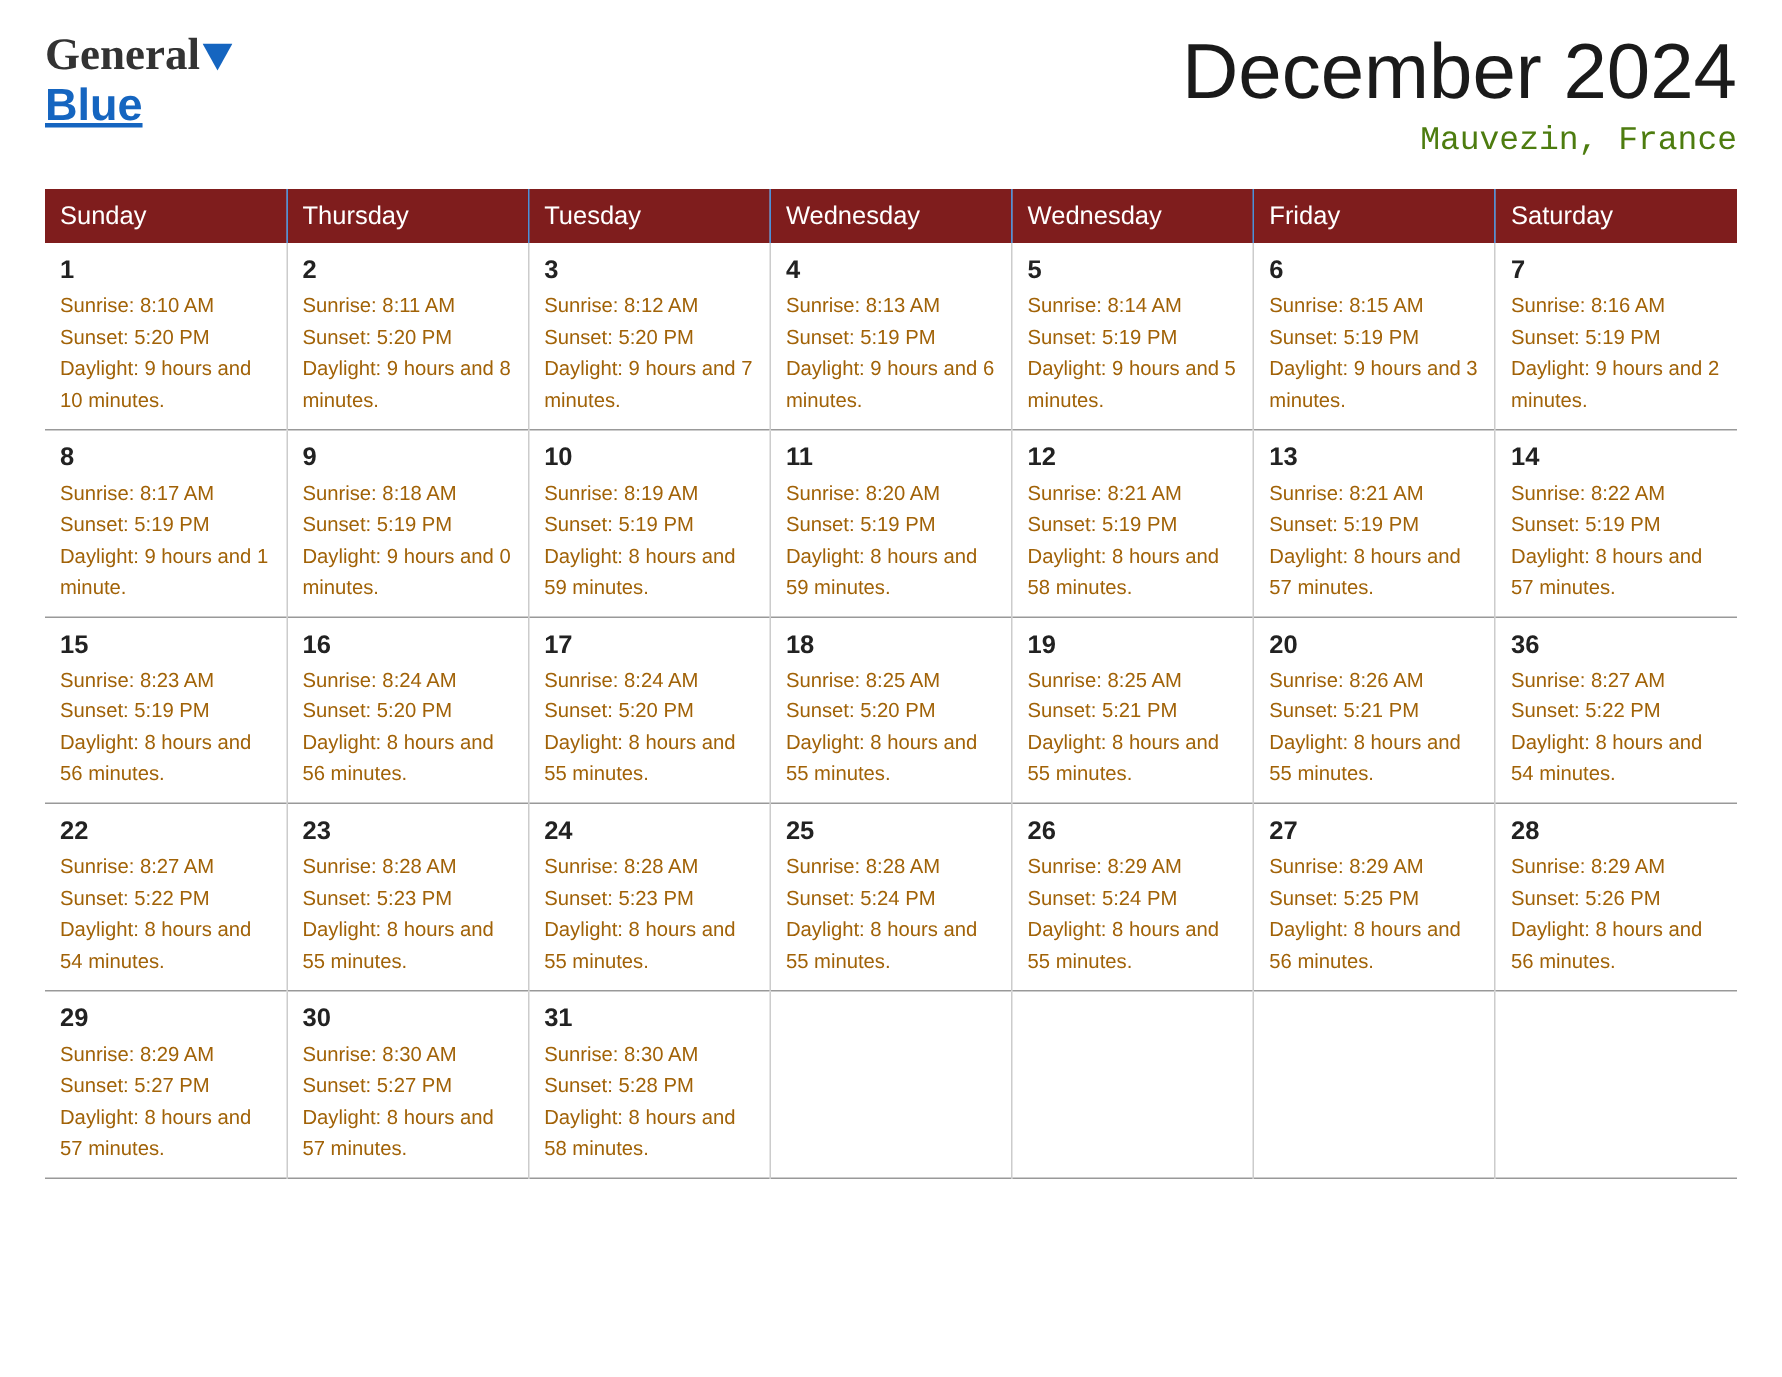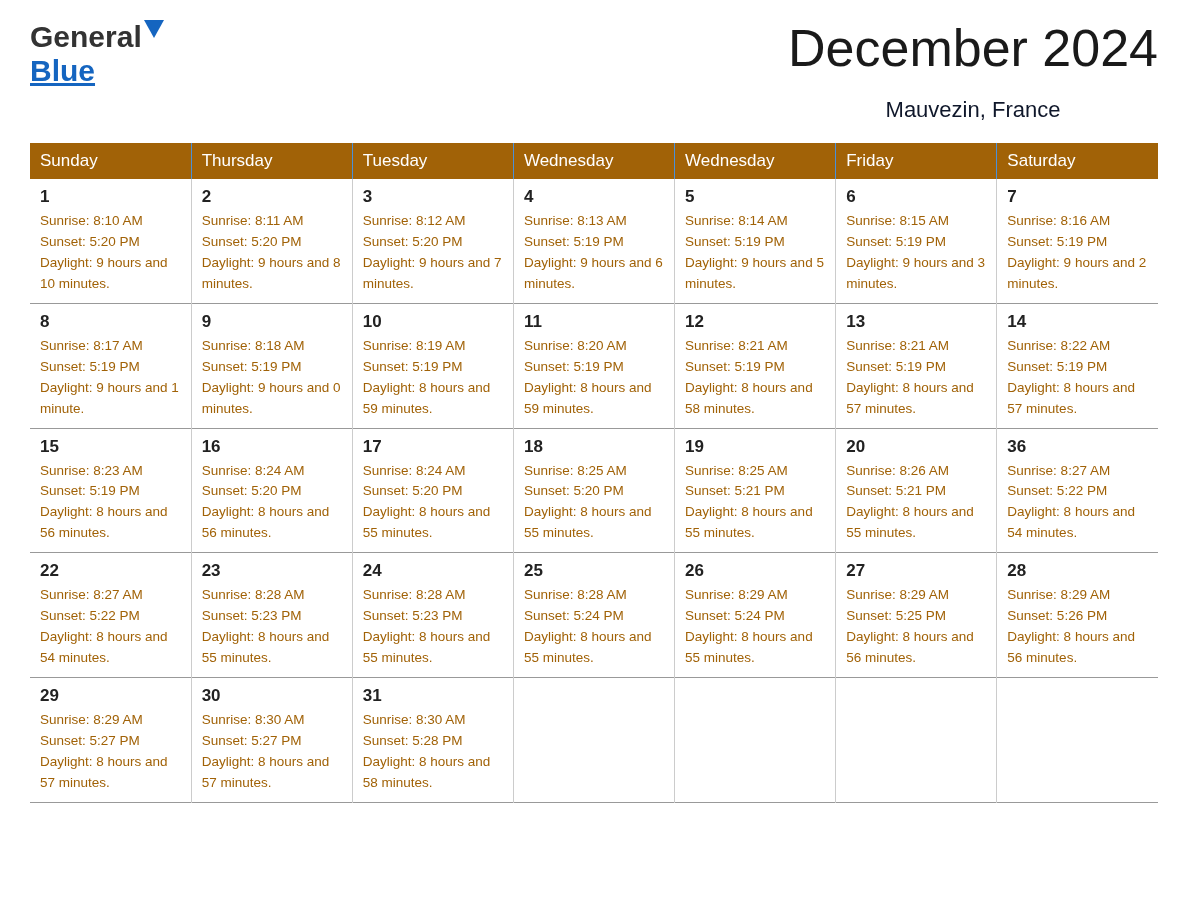--- a/index.html
+++ b/index.html
@@ -15,40 +15,41 @@
       justify-content: space-between;
       align-items: flex-start;
       margin-bottom: 20px;
     }
     .logo {
       display: flex;
       flex-direction: column;
       align-items: flex-start;
     }
     .title-block {
-      text-align: center;
+      text-align: right;
     }
     .page-title {
       font-size: 52px;
       font-weight: normal;
       color: #1a1a1a;
       line-height: 1.1;
     }
     .subtitle {
       font-size: 22px;
-      color: #0f172a;
-      margin-top: 20px;
+      color: #4d7c0f;
+      margin-top: 4px;
+      font-family: Liberation Mono, monospace;
     }
     table {
       width: 100%;
       border-collapse: collapse;
       table-layout: fixed;
     }
     thead tr {
-      background-color: #a16207;
+      background-color: #7f1d1d;
     }
     thead th {
       color: #fff;
       font-size: 17px;
       font-weight: normal;
       padding: 8px 10px;
       text-align: left;
       border-right: 1px solid #4a90d9;
     }
     thead th:last-child { border-right: none; }
@@ -78,22 +79,23 @@
     }
     tbody tr:last-child td {
       border-bottom: none;
       height: auto;
     }
     .empty-cell {
       background: #fff;
     }
     .logo-row1 {
       display: flex;
-      align-items: flex-start;
+      align-items: flex-end;
       gap: 0;
+      font-family: Liberation Serif, serif;
     }
   </style>
 </head>
 <body>
 
 <div class="header">
   <div class="logo">
     <div class="logo-row1">
       <span style="font-size:30px; font-weight:bold; color:#333;">General</span>
       <span style="display:inline-block; margin-left:2px;">

